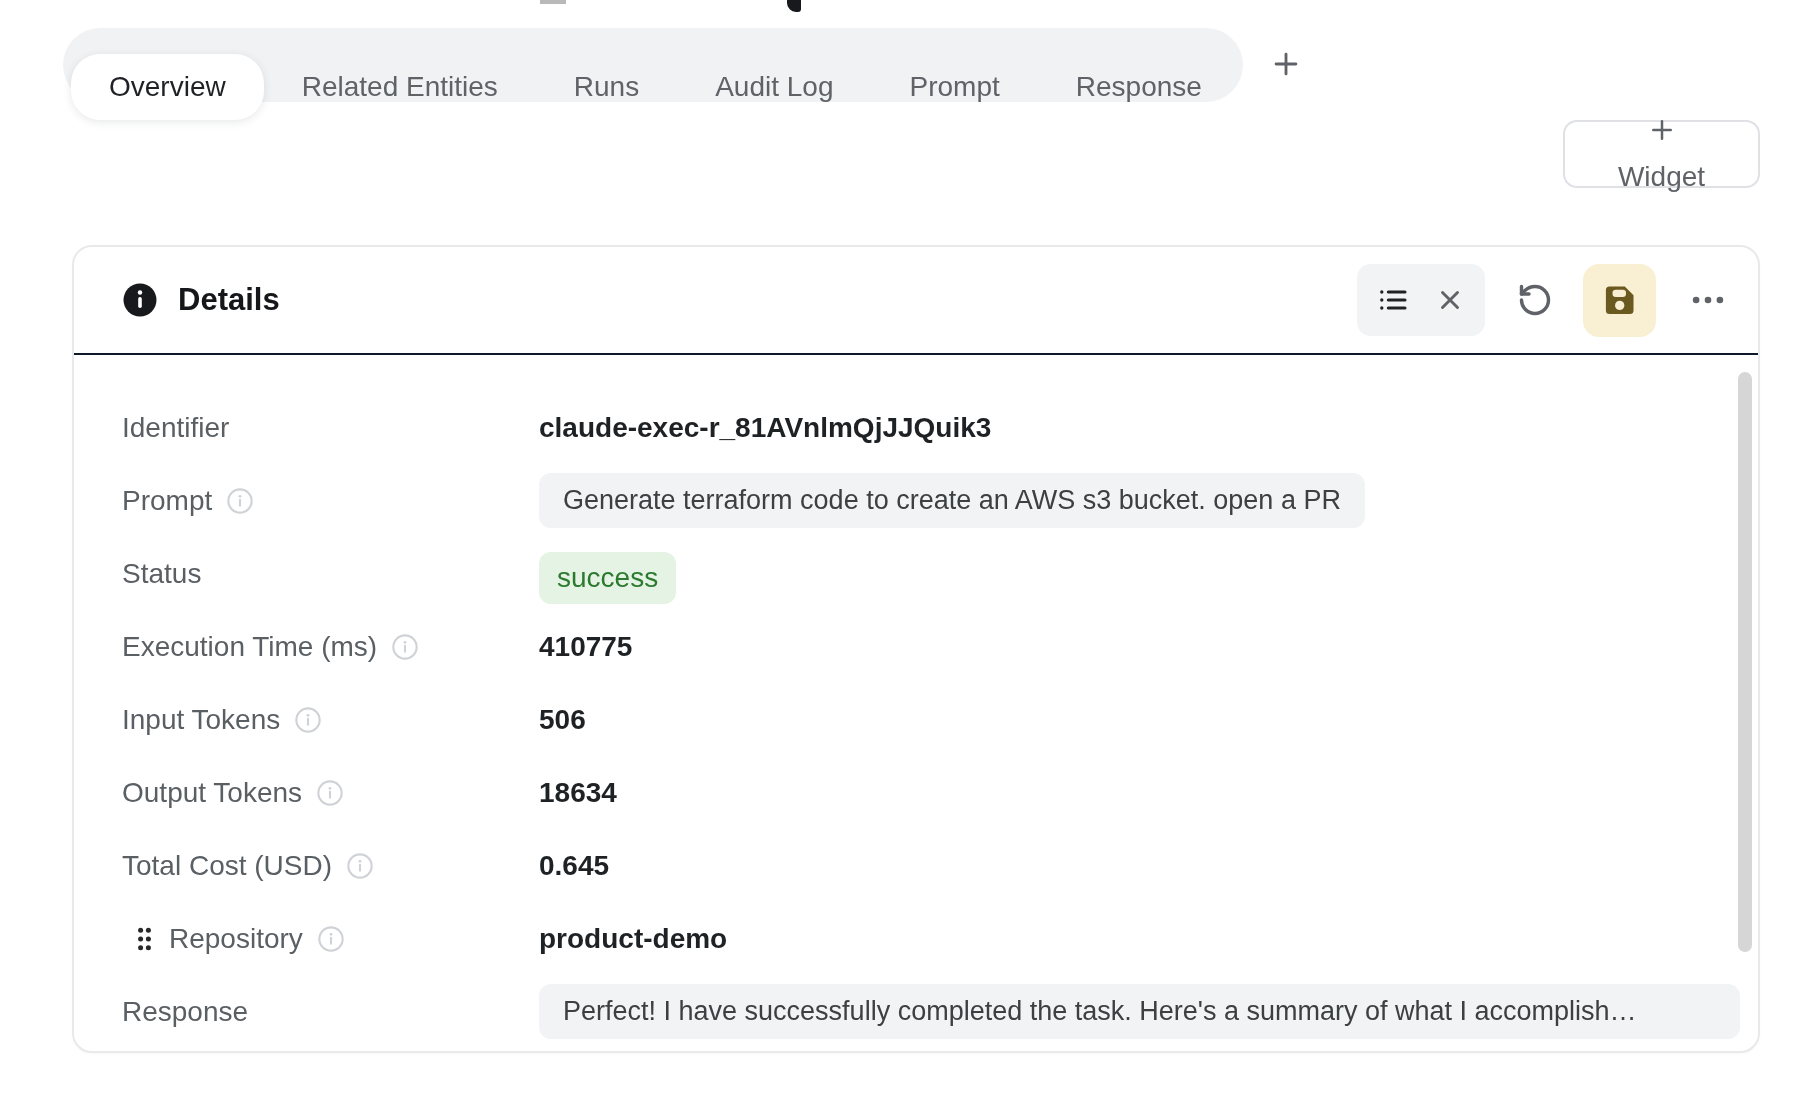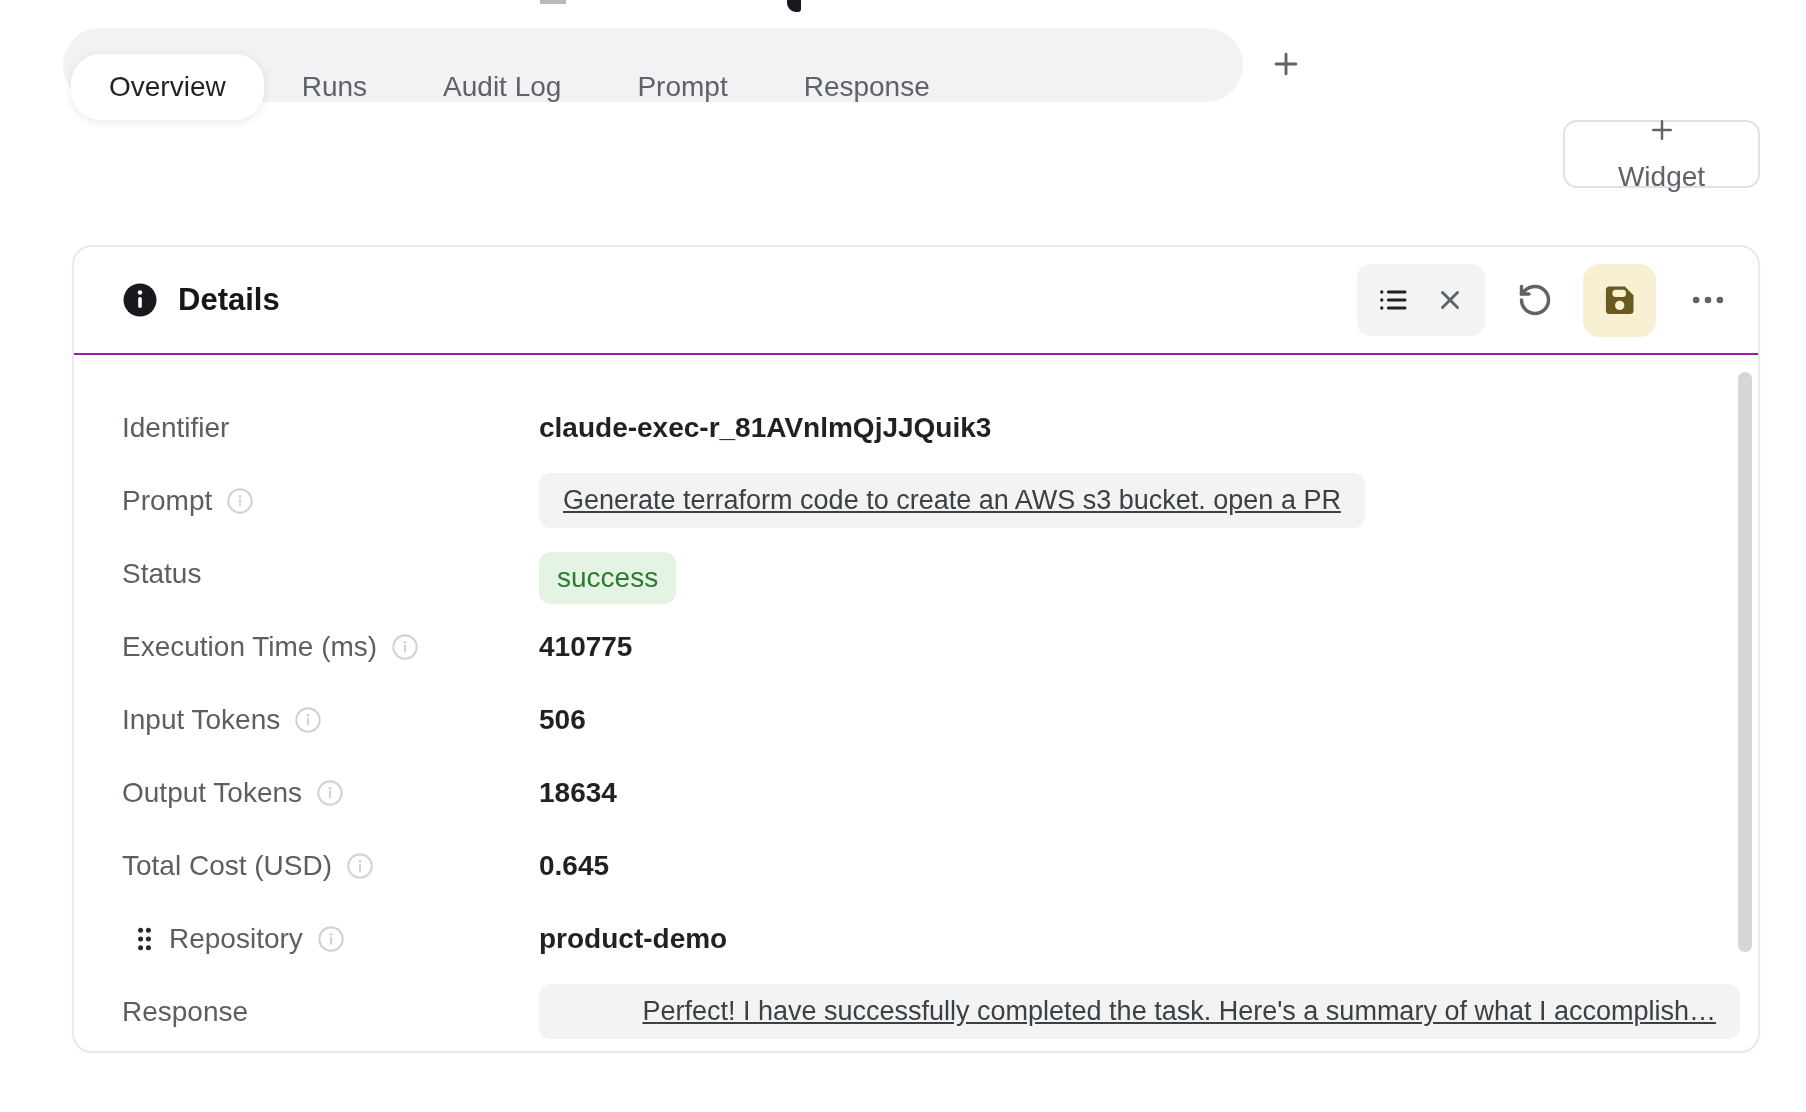--- a/index.html
+++ b/index.html
@@ -26,21 +26,21 @@
   .widget-btn { position:absolute; left:1563px; top:120px; width:197px; height:68px;
                 background:#ffffff; border:2px solid #dfe1e5; border-radius:14px;
                 display:flex; align-items:center; justify-content:center; gap:16px;
                 color:#5f6368; font-size:28px; cursor:pointer;flex-direction:column; }
 
   
   .card { position:absolute; left:72px; top:245px; width:1688px; height:808px;
           background:#ffffff; border:2px solid #e7e9eb; border-radius:20px;
           box-shadow:0 1px 3px rgba(0,0,0,.03); }
   .card-header { height:108px; display:flex; align-items:center;
-                 padding:0 28px 0 48px; border-bottom:2px solid #a21caf; }
+                 padding:0 28px 0 48px; border-bottom:2px solid #0f172a; }
   .card-title { margin-left:20px; font-size:31px; font-weight:700; color:#15171a; }
 
   .toolbar { margin-left:auto; display:flex; align-items:center; }
   .tool-group { background:#f1f3f4; border-radius:14px; height:72px; display:flex;
                 align-items:center; padding:0 20px; gap:26px; }
   .icon-btn { display:flex; align-items:center; justify-content:center; cursor:pointer; }
   .undo-btn { margin-left:32px; }
   .save-btn { margin-left:30px; width:73px; height:73px; background:#f9efd3; border-radius:16px; }
   .more-btn { margin-left:30px; width:44px; }
 
@@ -48,41 +48,42 @@
   .card-body { position:relative; padding:36px 0 0 48px; }
   .row { height:73px; display:flex; align-items:center; }
   .label-cell { width:417px; display:flex; align-items:center; flex:none; }
   .label { font-size:28px; color:#5a5f64; }
   .info-icon { margin-left:14px; flex:none; display:flex; }
   .drag-handle { margin:0 16px 0 14px; display:flex; cursor:grab; }
   .value-cell { flex:1; display:flex; align-items:center; min-width:0; }
   .value { font-size:28px; color:#1f2225;font-weight:bold; }
   .value.bold { font-weight:700; }
   .pill { background:#f1f3f4; border-radius:12px; padding:12px 24px; font-size:27px;
-          color:#3c4043; white-space:nowrap; overflow:hidden; text-overflow:ellipsis;text-decoration:underline; }
-  .pill.grow { flex:1; margin-right:18px;text-align:right; }
+          color:#3c4043; white-space:nowrap; overflow:hidden; text-overflow:ellipsis; }
+  .pill.grow { flex:1; margin-right:18px; }
   .badge-success { background:#e4f3e3; color:#2c7a2f; border-radius:12px;
                    padding:10px 18px; font-size:28px;margin-top:8px; }
 
   
   .scroll-thumb { position:absolute; right:6px; top:125px; width:14px; height:580px;
                   border-radius:8px; background:#d6d6d6; }
 
   svg { display:block; }
 </style>
 </head>
 <body>
 
 <div class="canvas">
 
   <div class="frag-gray"></div>
   <div class="frag-black"></div>
 
   <div class="tabbar">
     <div class="tab active">Overview</div>
+    <div class="tab">Related Entities</div>
     <div class="tab">Runs</div>
     <div class="tab">Audit Log</div>
     <div class="tab">Prompt</div>
     <div class="tab">Response</div>
   </div>
   <div class="add-tab">
     <span>
       <svg width="34" height="34" viewBox="0 0 24 24" fill="none" stroke="#5f6368" stroke-width="2" stroke-linecap="round">
           <path d="M12 5v14M5 12h14"></path>
         </svg>

